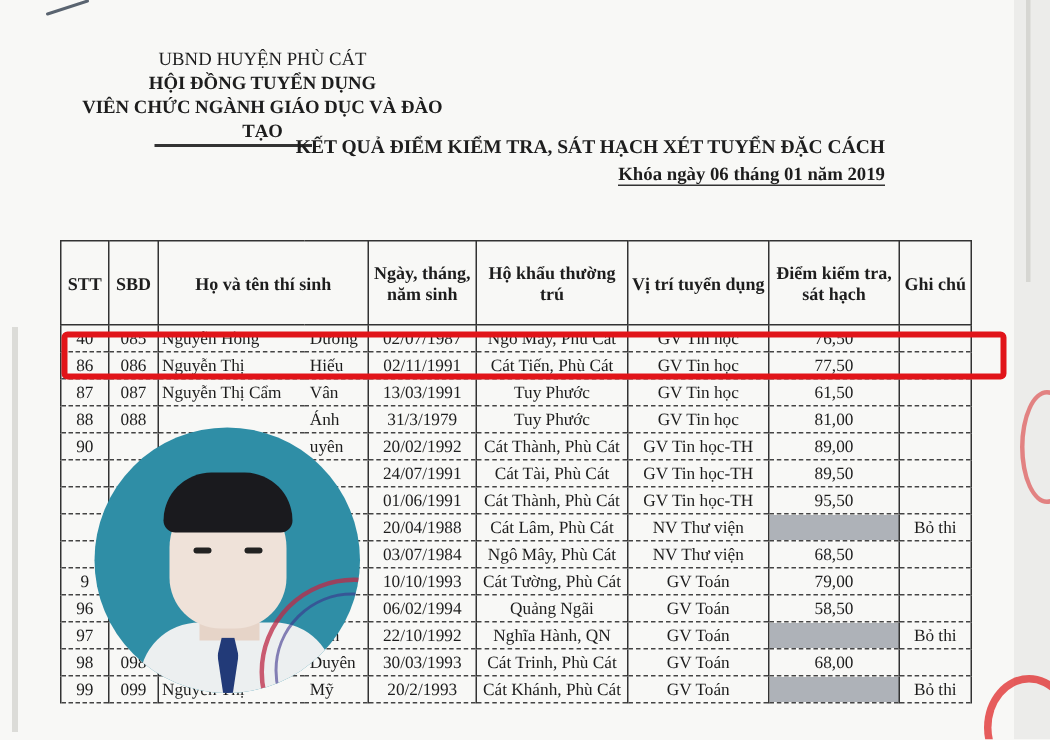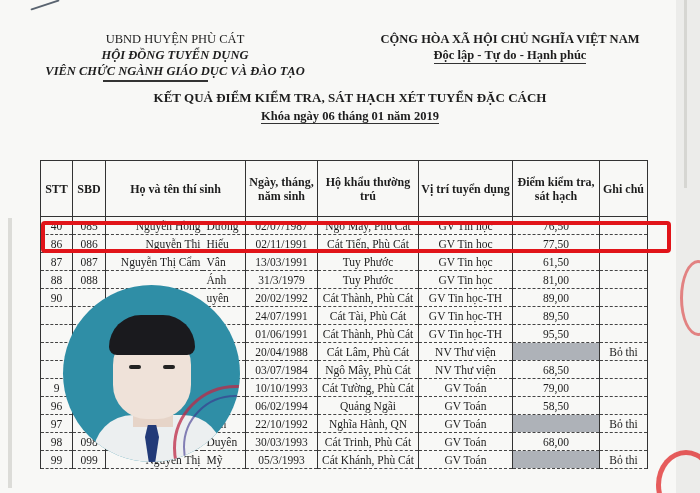--- a/index.html
+++ b/index.html
@@ -4,31 +4,31 @@
 <style>
   html, body { margin: 0; padding: 0; }
   body { width: 700px; height: 493px; overflow: hidden; background: #f7f7f5; position: relative; font-family: "Liberation Serif", "DejaVu Serif", serif; color: #1d1d1d; }
   .page { position: absolute; left: 0; top: 0; width: 700px; height: 493px; background: #f8f8f6; overflow: hidden; }
   .pen-mark { position: absolute; left: 30px; top: 4px; width: 30px; height: 2px; background: #5a6470; transform: rotate(-18deg); border-radius: 1px; }
   .right-edge { position: absolute; left: 676px; top: 0; width: 24px; height: 493px; background: #ececea; }
   .right-edge .line { position: absolute; left: 8px; top: 0; width: 3px; height: 188px; background: #d6d6d2; }
   .left-edge { position: absolute; left: 8px; top: 218px; width: 4px; height: 270px; background: #dcdcd8; }
   .hdr-left { position: absolute; left: 40px; top: 31px; width: 270px; text-align: center; font-size: 12.5px; line-height: 16px; }
   .hdr-left .l1 { font-weight: normal; }
-  .hdr-left .l2, .hdr-left .l3 { font-weight: bold; font-style: italic; }
+  .hdr-left .l2, .hdr-left .l3 { font-weight: bold; }
   .hdr-left .ul { width: 105px; height: 1.5px; background: #333; margin: 1px auto 0; position: relative; left: -20px; }
   .hdr-right { position: absolute; left: 345px; top: 31px; width: 330px; text-align: center; font-size: 12.5px; line-height: 16px; font-weight: bold; }
   .hdr-right .l2 span { border-bottom: 1.5px solid #333; padding-bottom: 1px; }
-  .title { position: absolute; left: 110px; top: 89px; width: 480px; text-align: center; font-weight: bold; font-size: 13px; line-height: 18px; }
+  .title { position: absolute; left: 110px; top: 89px; width: 480px; text-align: right; font-weight: bold; font-size: 13px; line-height: 18px; }
   .title .l3 { font-size: 12.5px; }
   .title .l3 span { border-bottom: 1.5px solid #333; }
   table { position: absolute; left: 40px; top: 160px; border-collapse: collapse; font-size: 11.5px; table-layout: fixed; }
   th { border: 1px solid #333; font-weight: bold; font-size: 12px; text-align: center; line-height: 14px; height: 55px; padding: 0 2px; }
   td { border-left: 1px solid #333; border-right: 1px solid #333; border-bottom: 1px dashed #444; height: 17px; line-height: 16px; padding: 0 2px; text-align: center; white-space: nowrap; overflow: hidden; }
-  td.name { text-align: right; padding-left: 2px; }
+  td.name { text-align: left; padding-left: 2px; }
   td.given { text-align: left; border-left: none; padding-left: 4px; margin-top: 28px; }
   td.sur { border-right: none; }
   td.shaded { background: #aeb2b8; }
   .photo { position: absolute; left: 63px; top: 285px; width: 177px; height: 177px; border-radius: 50%; background: #2f8ea6; overflow: hidden; }
   .photo .shirt { position: absolute; left: 30px; top: 130px; width: 130px; height: 80px; background: #eceff0; border-radius: 40px 40px 0 0; }
   .photo .neck { position: absolute; left: 70px; top: 112px; width: 40px; height: 30px; background: #e6d4c8; }
   .photo .face { position: absolute; left: 50px; top: 42px; width: 78px; height: 92px; background: #efe2d9; border-radius: 38px 38px 34px 34px; }
   .photo .hair { position: absolute; left: 46px; top: 30px; width: 86px; height: 40px; background: #1a1a1e; border-radius: 40px 40px 10px 10px; }
   .photo .eye { position: absolute; top: 80px; width: 12px; height: 4px; background: #222; border-radius: 2px; }
   .photo .tie { position: absolute; left: 82px; top: 140px; width: 14px; height: 40px; background: #223a78; clip-path: polygon(20% 0, 80% 0, 100% 30%, 70% 100%, 30% 100%, 0 30%); }
@@ -48,24 +48,20 @@
       <div class="line"></div>
     </div>
 
   <div class="hdr-left">
     <div class="l1">UBND HUYỆN PHÙ CÁT</div>
     <div class="l2">HỘI ĐỒNG TUYỂN DỤNG</div>
     <div class="l3">VIÊN CHỨC NGÀNH GIÁO DỤC VÀ ĐÀO TẠO</div>
     <div class="ul"></div>
   </div>
 
-  <div class="hdr-right">
-    <div class="l1">CỘNG HÒA XÃ HỘI CHỦ NGHĨA VIỆT NAM</div>
-    <div class="l2"><span>Độc lập - Tự do - Hạnh phúc</span></div>
-  </div>
 
   <div class="title">
     <div class="l1">KẾT QUẢ ĐIỂM KIỂM TRA, SÁT HẠCH  XÉT TUYỂN ĐẶC CÁCH</div>
     <div class="l3"><span>Khóa ngày 06 tháng 01 năm 2019</span></div>
   </div>
 
   <table>
     <colgroup>
       <col style="width:32px">
         <col style="width:33px">
@@ -231,21 +227,21 @@
           <td>Cát Trinh, Phù Cát</td>
           <td>GV Toán</td>
           <td>68,00</td>
           <td></td>
         </tr>
         <tr>
           <td>99</td>
           <td>099</td>
           <td class="name sur">Nguyễn Thị</td>
           <td class="given">Mỹ</td>
-          <td>05/3/1993</td>
+          <td>20/2/1993</td>
           <td>Cát Khánh, Phù Cát</td>
           <td>GV Toán</td>
           <td class="shaded"></td>
           <td>Bỏ thi</td>
         </tr>
       </tbody>
   </table>
 
   <div class="highlight"></div>
 

